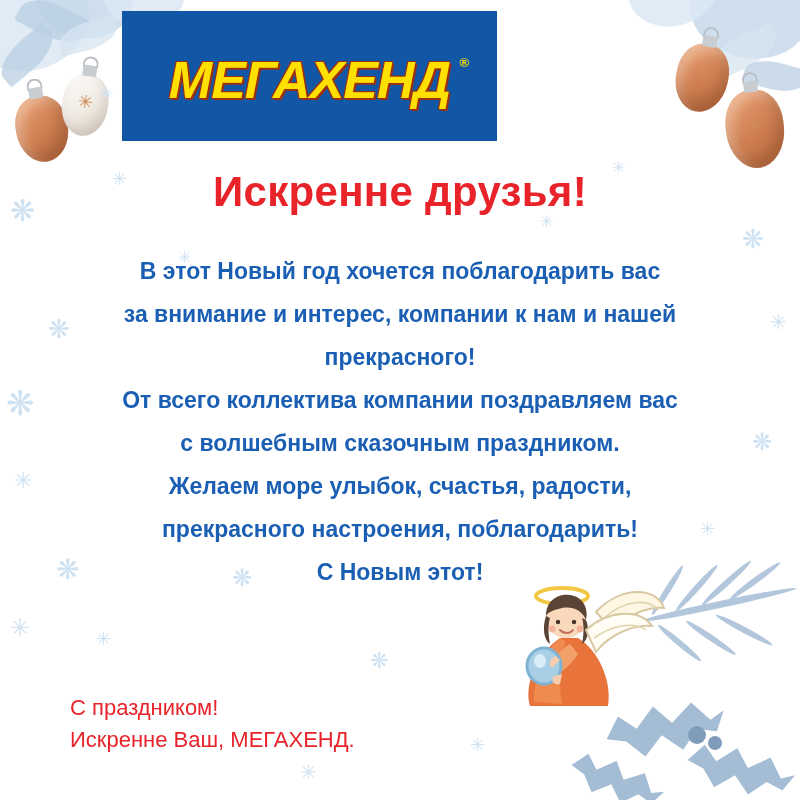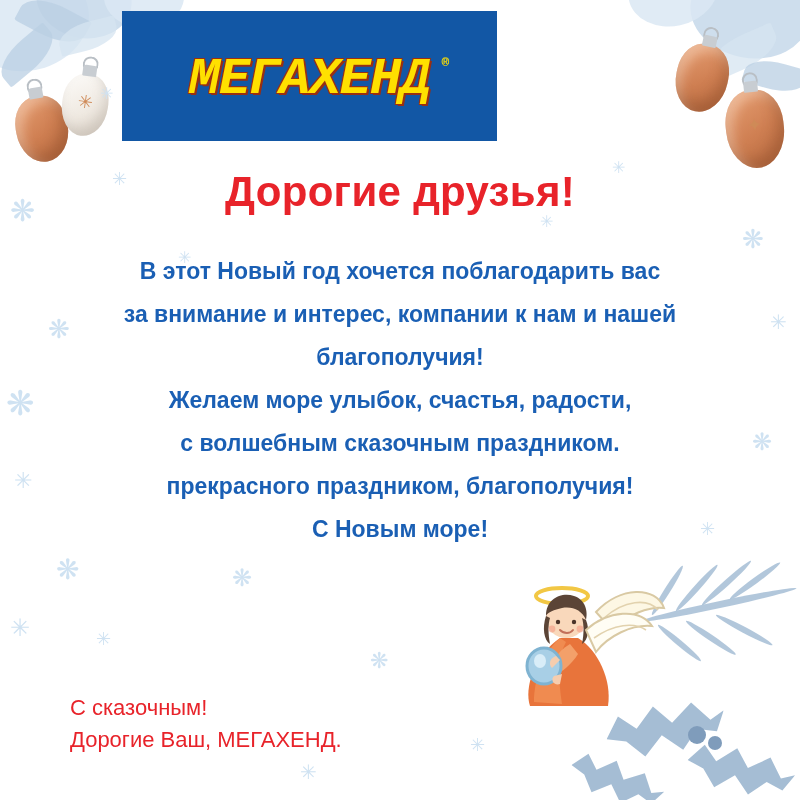--- a/index.html
+++ b/index.html
@@ -133,21 +133,21 @@
     width: 375px;
     height: 130px;
     background: #1257a5;
     display: flex;
     flex-direction: column;
     align-items: center;
     justify-content: center;
   }
   .logo-wordmark {
     position: relative;
-    font-family: Liberation Mono, monospace;
+    font-family: Liberation Sans, sans-serif;
     font-weight: 700;
     font-style: italic;
     font-size: 52px;
     letter-spacing: -1px;
     color: #ffe000;
     text-shadow: 2px 2px 0 #9a2f12, -1px -1px 0 #9a2f12,
                  1px -1px 0 #9a2f12, -1px 1px 0 #9a2f12;
     line-height: 1;
     margin-top: 8px;
     white-space: nowrap;
@@ -305,30 +305,31 @@
     <div class="snowflake" style="left:612px;top:160px;font-size:16px;">✳</div>
   </div>
 
   <div class="logo-banner">
     <div class="logo-wordmark">
       <span>МЕГАХЕНД</span>
       <span class="logo-reg">®</span>
     </div>
   </div>
 
-  <div class="headline">Дорогие друзья!</div>
+  <div class="headline">Искренне друзья!</div>
 
   <div class="body-text">
     <p>В этот Новый год хочется поблагодарить вас</p>
     <p>за внимание и интерес, компании к нам и нашей</p>
-    <p>благополучия!</p>
+    <p>прекрасного!</p>
+    <p>От всего коллектива компании поздравляем вас</p>
+    <p>с волшебным сказочным праздником.</p>
     <p>Желаем море улыбок, счастья, радости,</p>
-    <p>с волшебным сказочным праздником.</p>
-    <p>прекрасного праздником, благополучия!</p>
-    <p>С Новым море!</p>
+    <p>прекрасного настроения, поблагодарить!</p>
+    <p>С Новым этот!</p>
   </div>
 
   <div class="angel">
     <svg viewBox="0 0 170 160" width="170" height="160" xmlns="http://www.w3.org/2000/svg">
 
       <path d="M96 52 C120 26, 156 26, 164 48 C150 46, 128 54, 112 70 Z" fill="#fdf7e4" stroke="#d9c9a3" stroke-width="2"></path>
       <path d="M104 58 C124 40, 148 38, 158 50" fill="none" stroke="#e2d2ae" stroke-width="1.6"></path>
 
       <ellipse cx="62" cy="36" rx="26" ry="8" fill="none" stroke="#f2c744" stroke-width="4"></ellipse>
 
@@ -354,17 +355,17 @@
       <path d="M60 70 C64 74, 70 74, 73 70" fill="none" stroke="#c2705a" stroke-width="2" stroke-linecap="round"></path>
       <circle cx="52" cy="69" r="3.4" fill="#f4a48c" opacity=".7"></circle>
       <circle cx="80" cy="69" r="3.4" fill="#f4a48c" opacity=".7"></circle>
 
       <path d="M86 70 C108 50, 140 48, 152 66 C132 64, 108 76, 96 92 Z" fill="#fffdf4" stroke="#d9c9a3" stroke-width="2"></path>
       <path d="M94 78 C114 64, 134 62, 146 70" fill="none" stroke="#e2d2ae" stroke-width="1.6"></path>
     </svg>
   </div>
 
   <div class="signature">
-    <p>С сказочным!</p>
-    <p>Дорогие Ваш, МЕГАХЕНД.</p>
+    <p>С праздником!</p>
+    <p>Искренне Ваш, МЕГАХЕНД.</p>
   </div>
 
 </div>
 
 </body></html>

